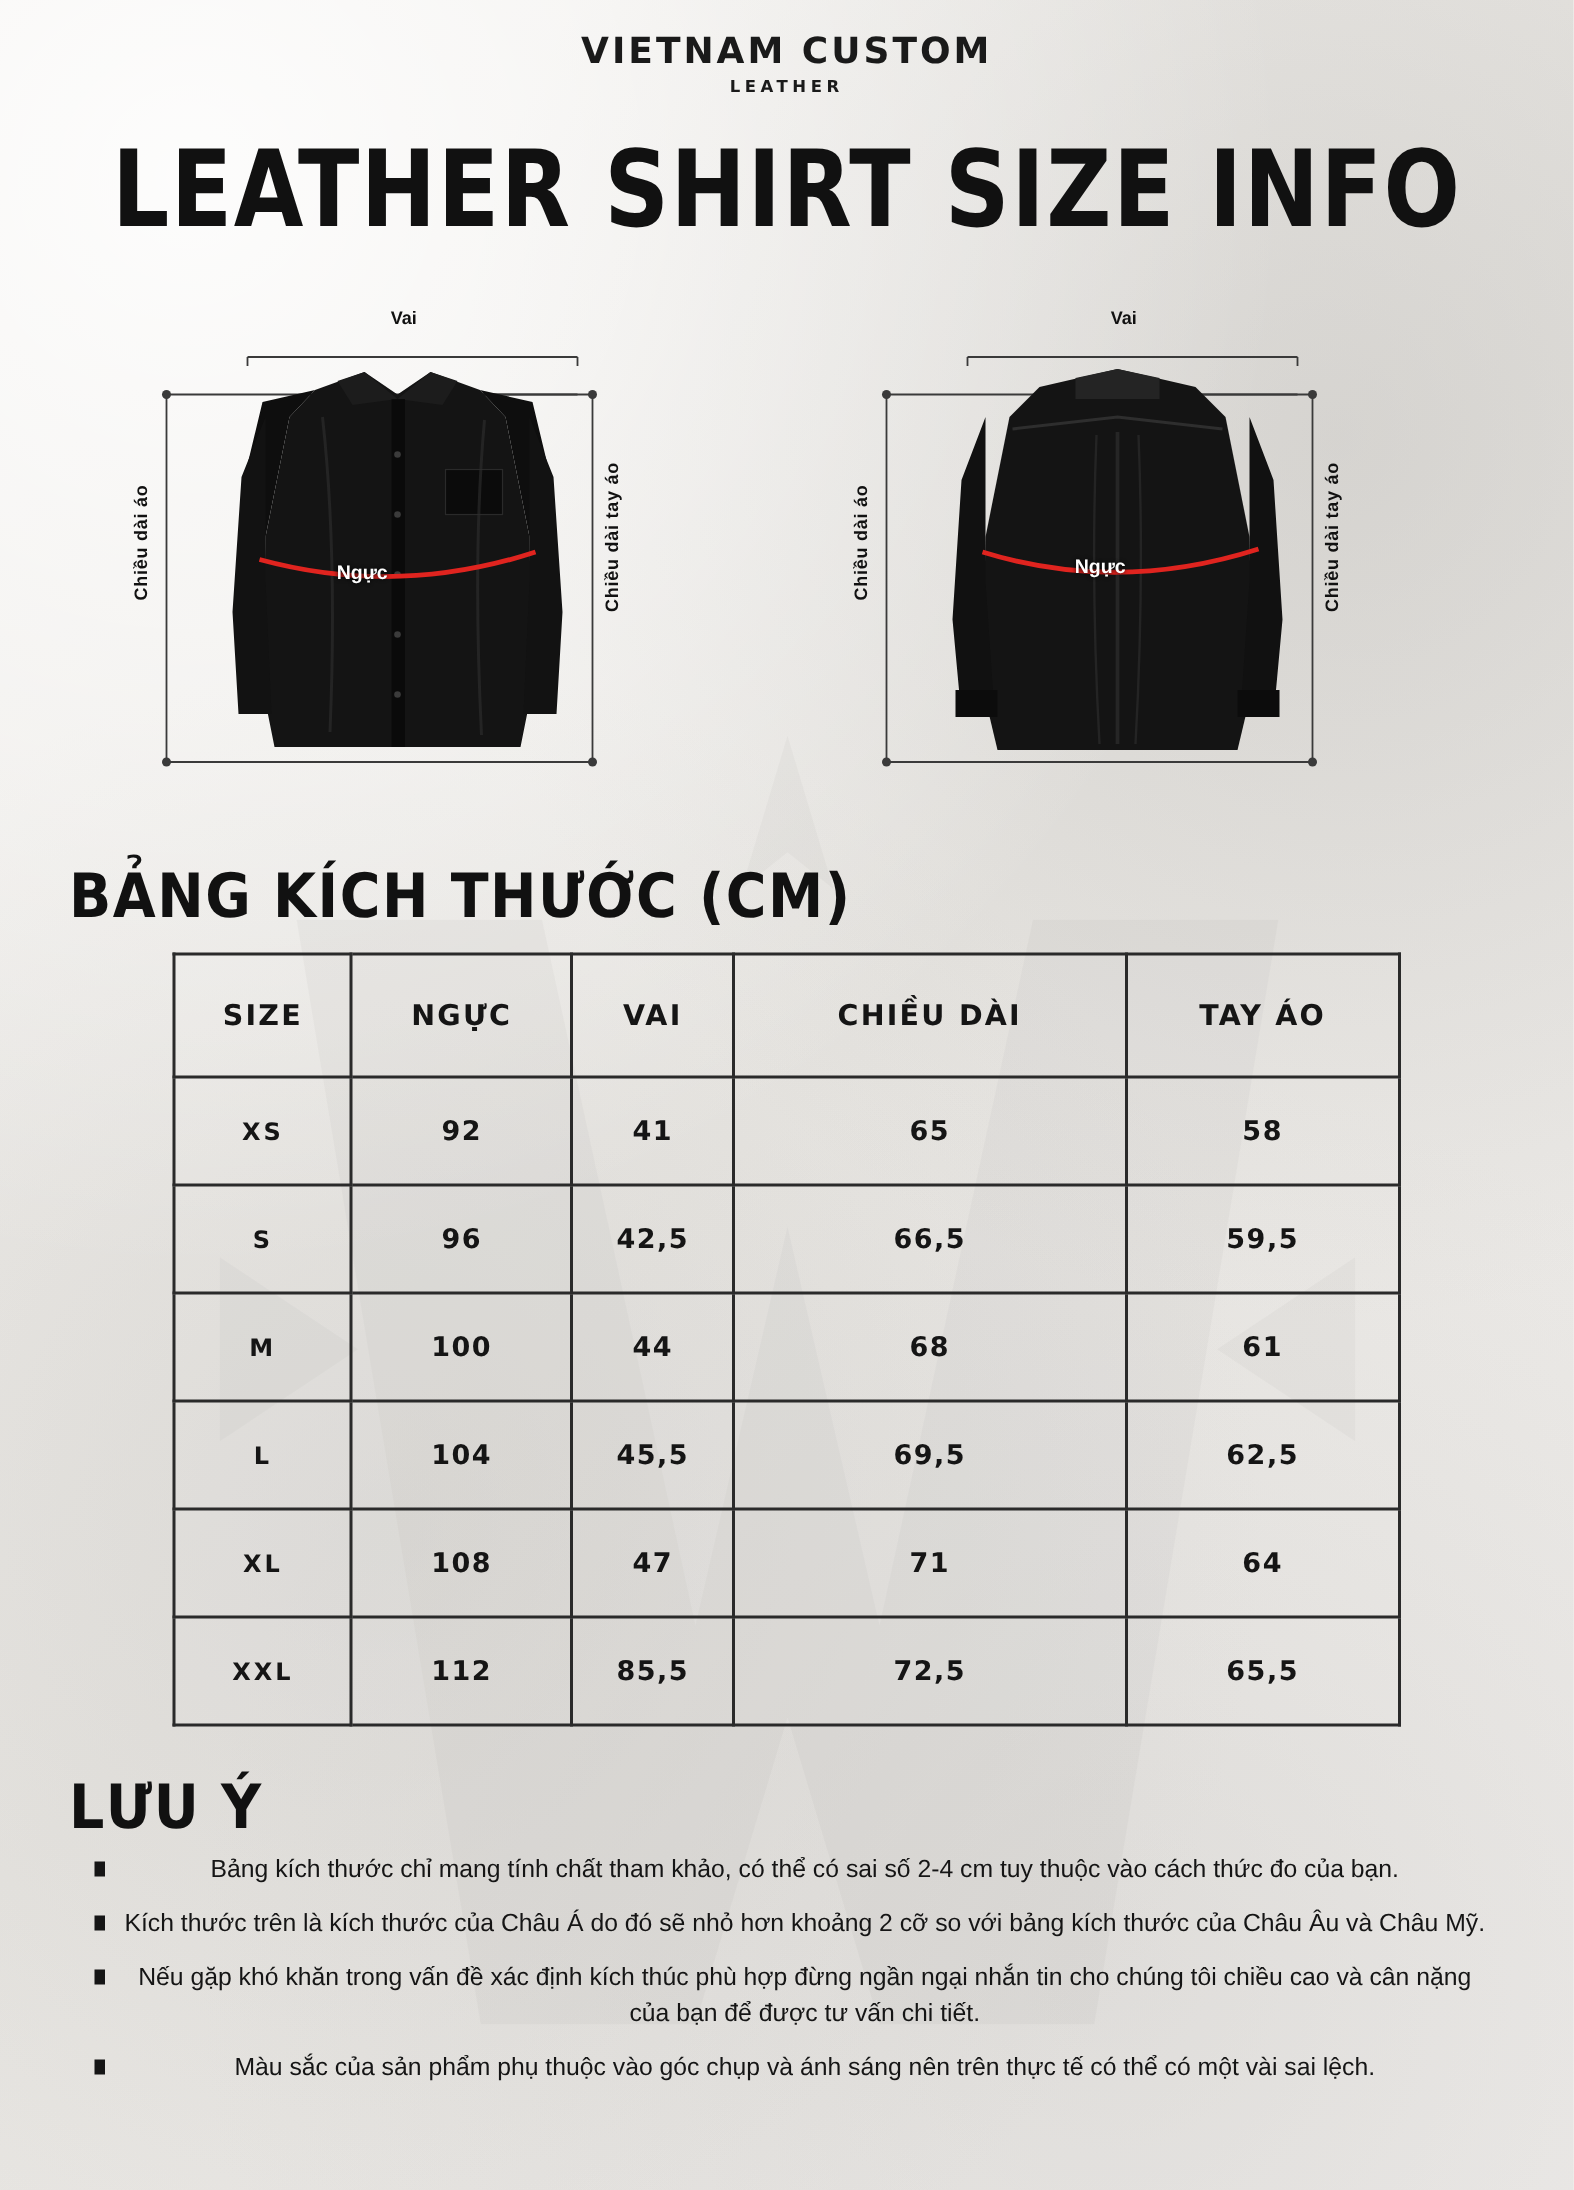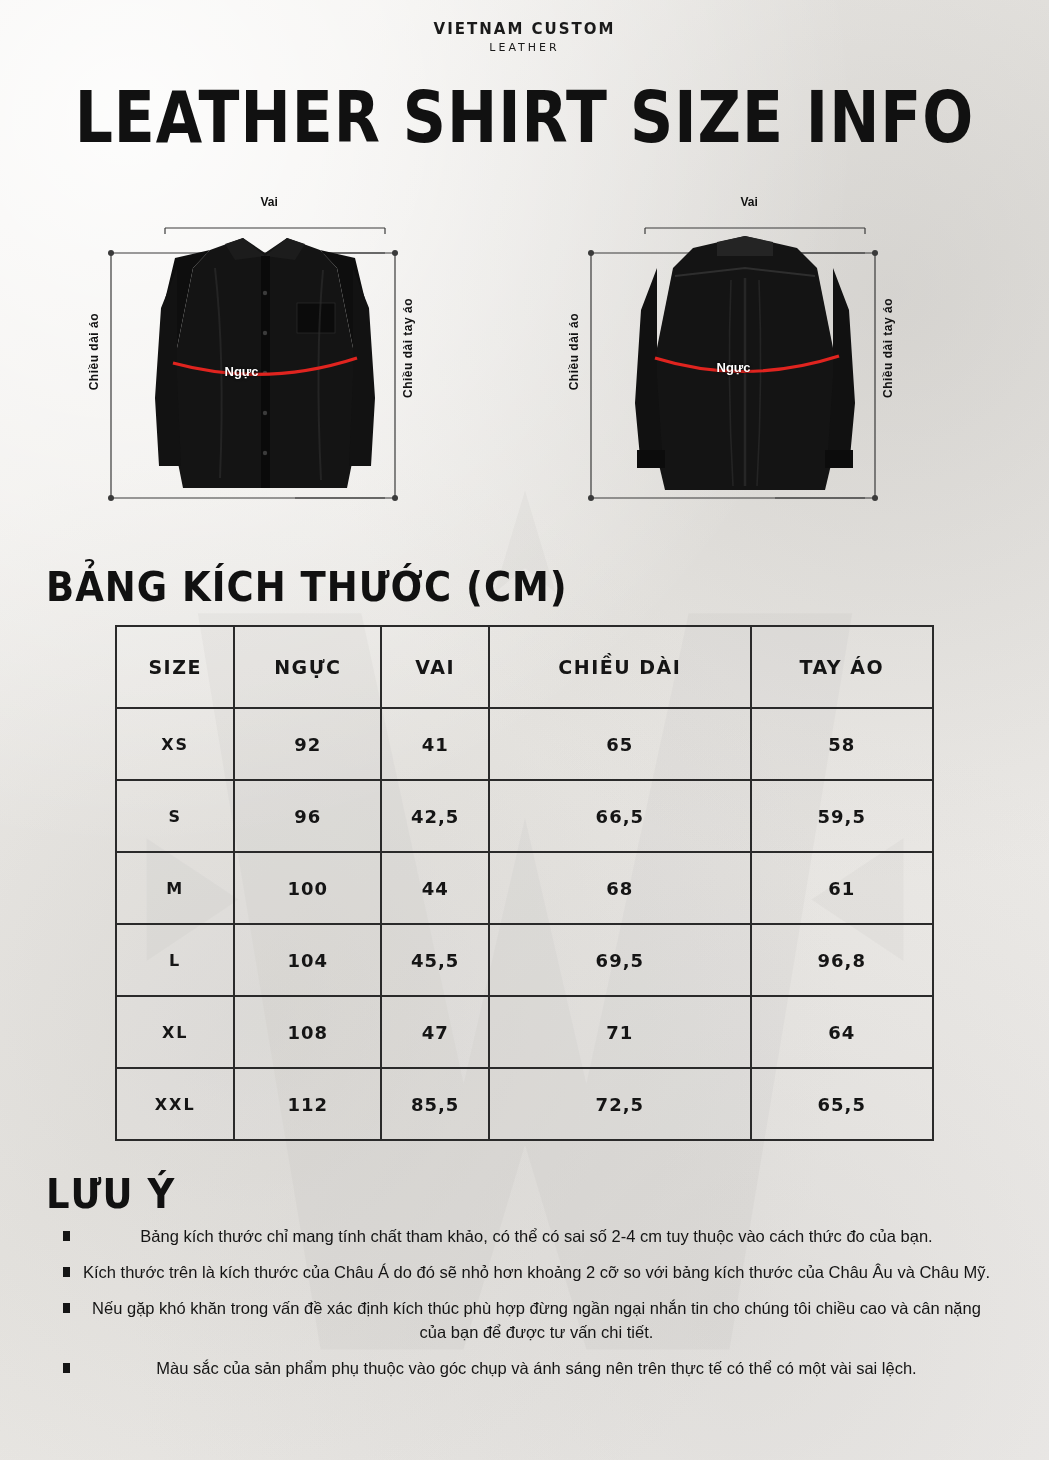--- a/index.html
+++ b/index.html
@@ -43,27 +43,27 @@
   }
 
   
   .brand {
     text-align: center;
     padding-top: 20px;
   }
   .brand-main {
     font-family: "DejaVu Sans", sans-serif;
     font-weight: bold;
-    font-size: 15px;
+    font-size: 24px;
     letter-spacing: 2px;
     color: #1a1a1a;
   }
   .brand-sub {
     font-family: "DejaVu Sans", sans-serif;
-    font-weight: normal;
+    font-weight: bold;
     font-size: 11px;
     letter-spacing: 3px;
     color: #1a1a1a;
     margin-top: 3px;
   }
   .main-title {
     text-align: center;
     font-family: "DejaVu Sans", sans-serif;
     font-weight: bold;
     font-size: 60px;
@@ -341,21 +341,21 @@
         <td>100</td>
         <td>44</td>
         <td>68</td>
         <td>61</td>
       </tr>
       <tr>
         <td class="size-cell">L</td>
         <td>104</td>
         <td>45,5</td>
         <td>69,5</td>
-        <td>96,8</td>
+        <td>62,5</td>
       </tr>
       <tr>
         <td class="size-cell">XL</td>
         <td>108</td>
         <td>47</td>
         <td>71</td>
         <td>64</td>
       </tr>
       <tr>
         <td class="size-cell">XXL</td>

